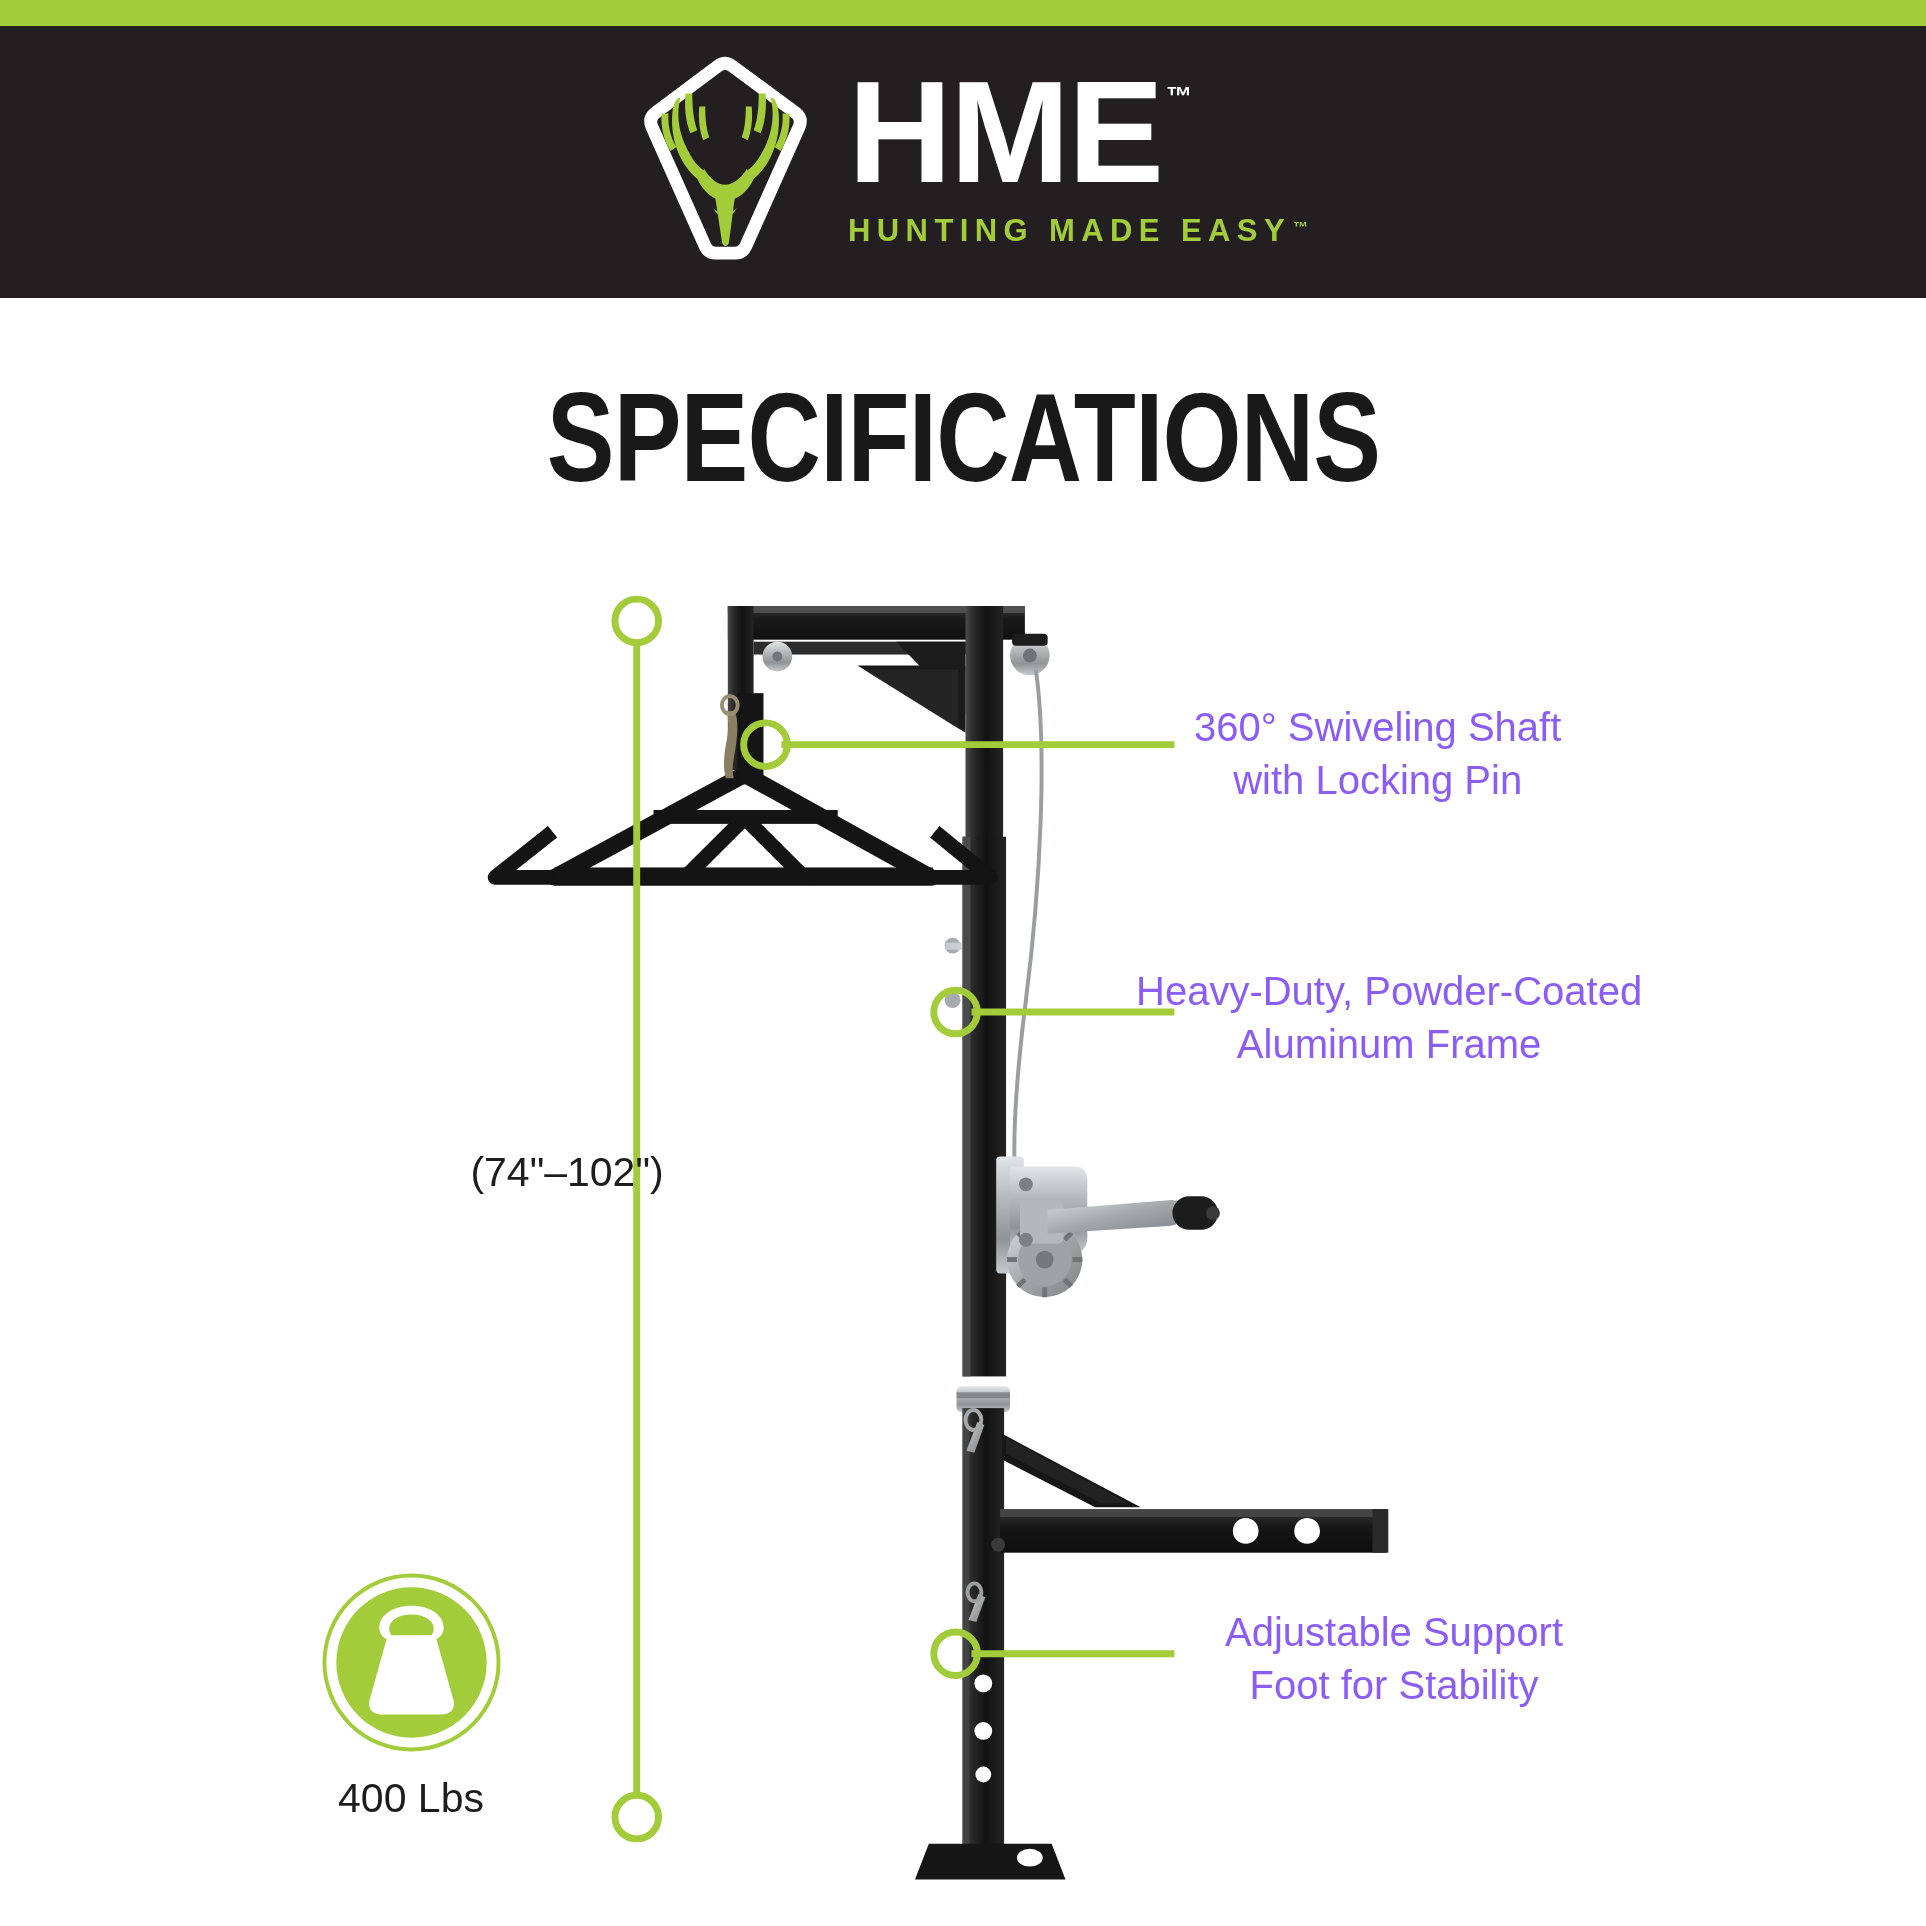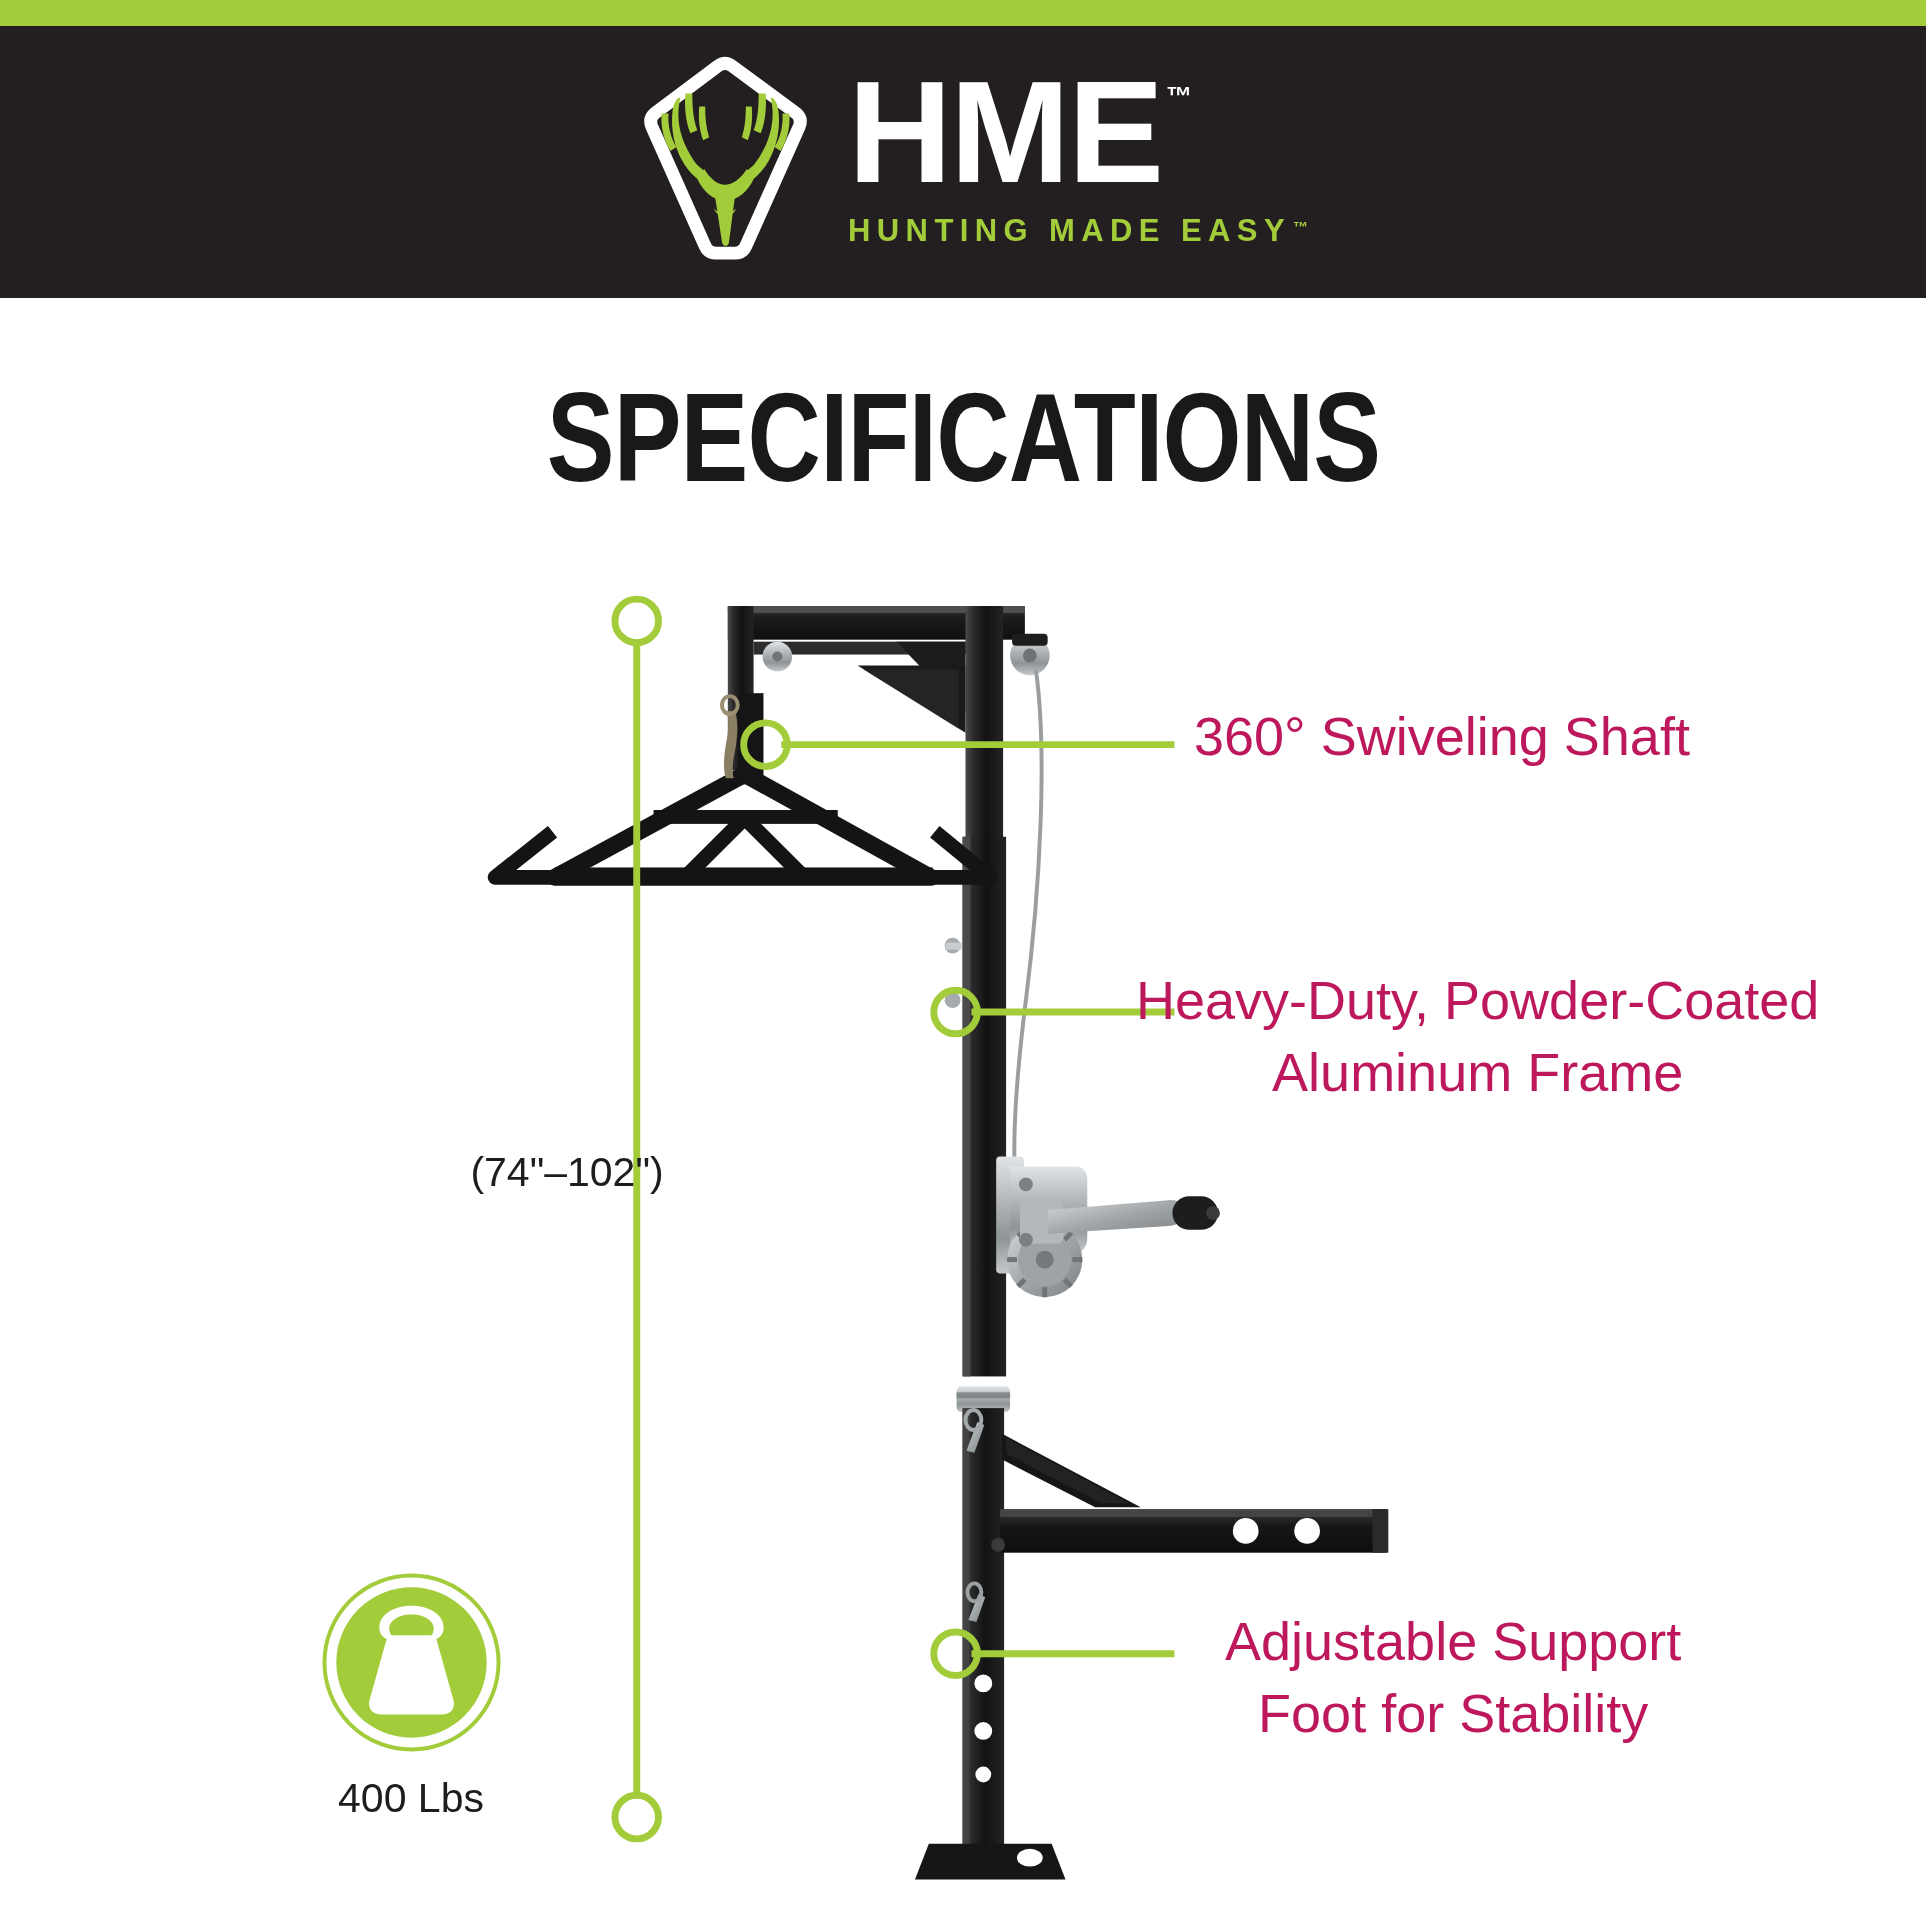--- a/index.html
+++ b/index.html
@@ -112,23 +112,23 @@
     position: absolute;
     left: 0; top: 0;
     width: 1927px; height: 1927px;
   }
 
   
   .callout-label {
     position: absolute;
     font-family: "Liberation Sans", sans-serif;
     font-weight: 400;
-    font-size: 54px;
+    font-size: 40px;
     line-height: 1.33;
-    color: #be185d;
+    color: #8b5cf6;
     white-space: nowrap;
   }
   .callout-label.left-align { text-align: left; }
 
   #callout-swivel  { left: 1194px; top: 701px; }
   #callout-frame   { left: 1136px; top: 965px; }
   #callout-foot    { left: 1225px; top: 1606px; }
 
   .dim-label {
     position: absolute;
@@ -393,20 +393,21 @@
     <g>
       <line x1="643" y1="649" x2="643" y2="1813" stroke="#a3cc3a" stroke-width="7"></line>
       <circle cx="643" cy="627" r="22" fill="none" stroke="#a3cc3a" stroke-width="7"></circle>
       <circle cx="643" cy="1835" r="22" fill="none" stroke="#a3cc3a" stroke-width="7"></circle>
     </g>
 
   </svg>
 
   <div class="callout-label left-align" id="callout-swivel">
     <div>360° Swiveling Shaft</div>
+    <div style="text-align:center">with Locking Pin</div>
   </div>
 
   <div class="callout-label left-align" id="callout-frame">
     <div>Heavy-Duty, Powder-Coated</div>
     <div style="text-align:center">Aluminum Frame</div>
   </div>
 
   <div class="callout-label left-align" id="callout-foot">
     <div>Adjustable Support</div>
     <div style="text-align:center">Foot for Stability</div>

